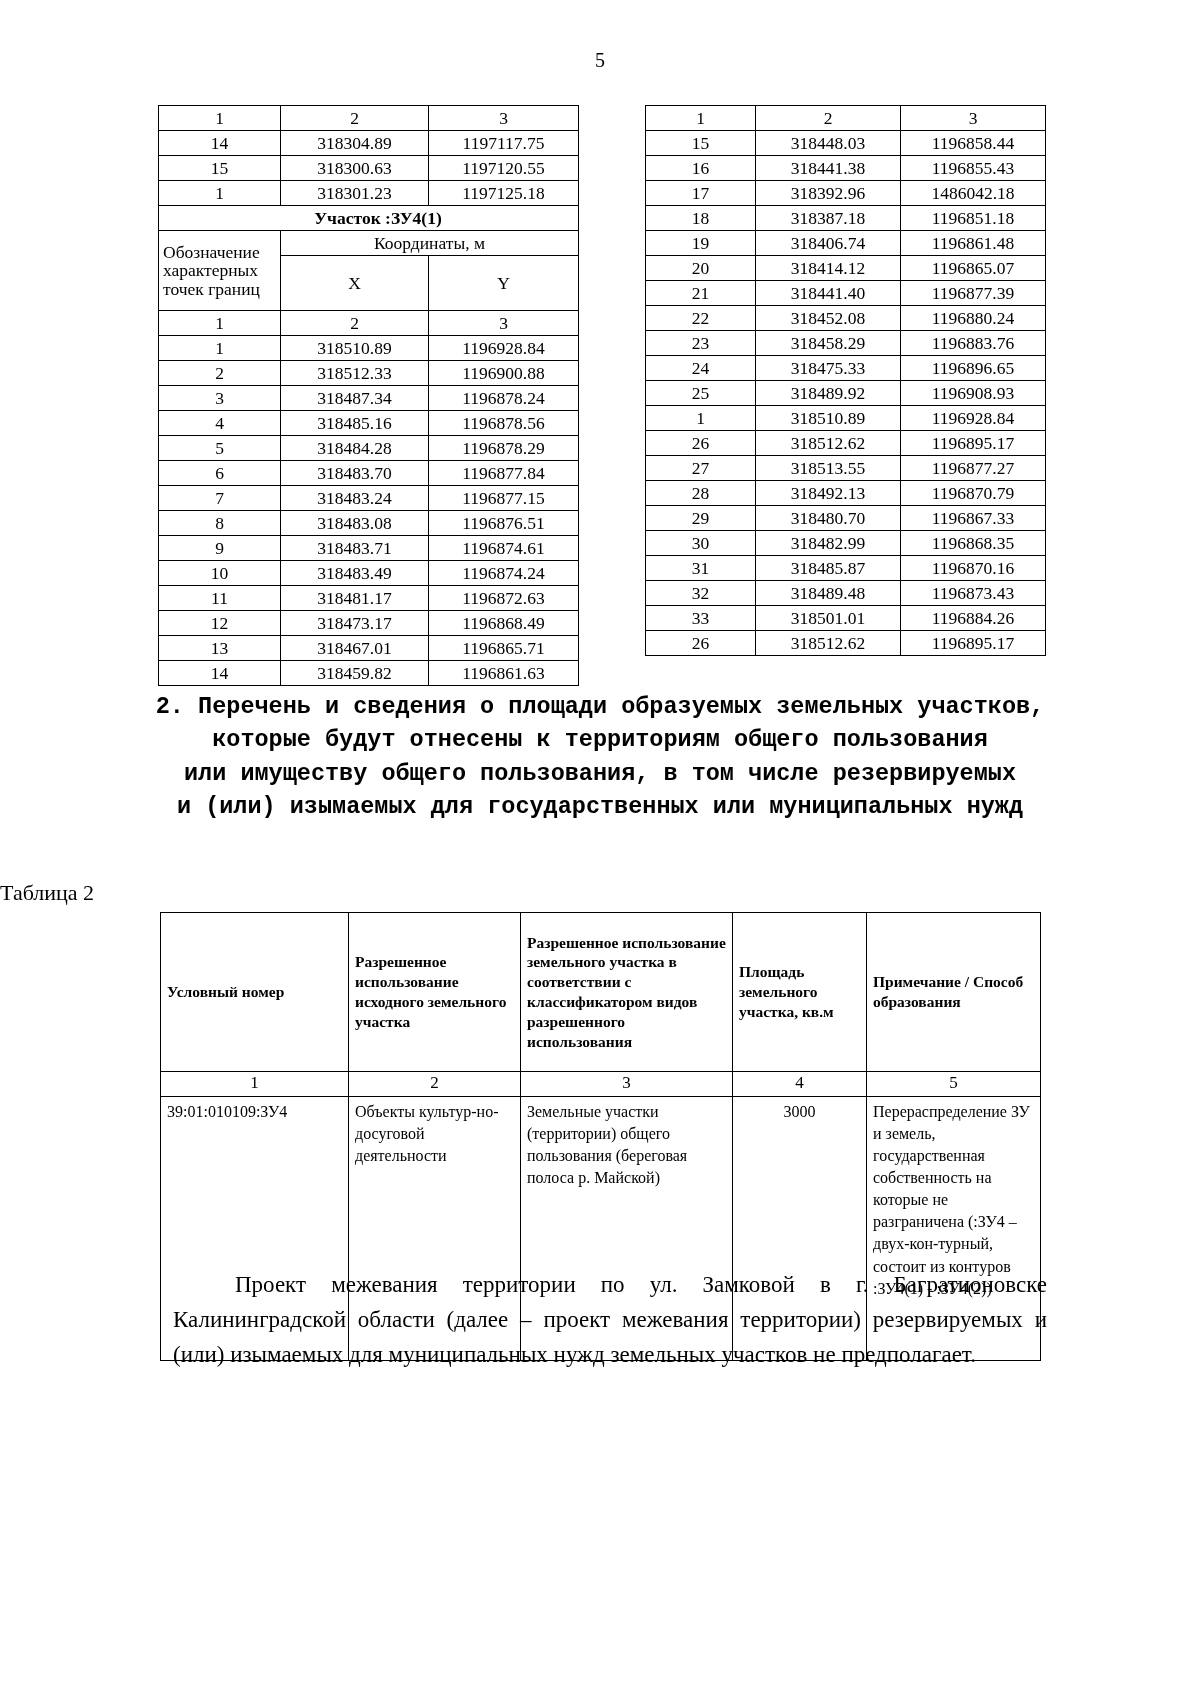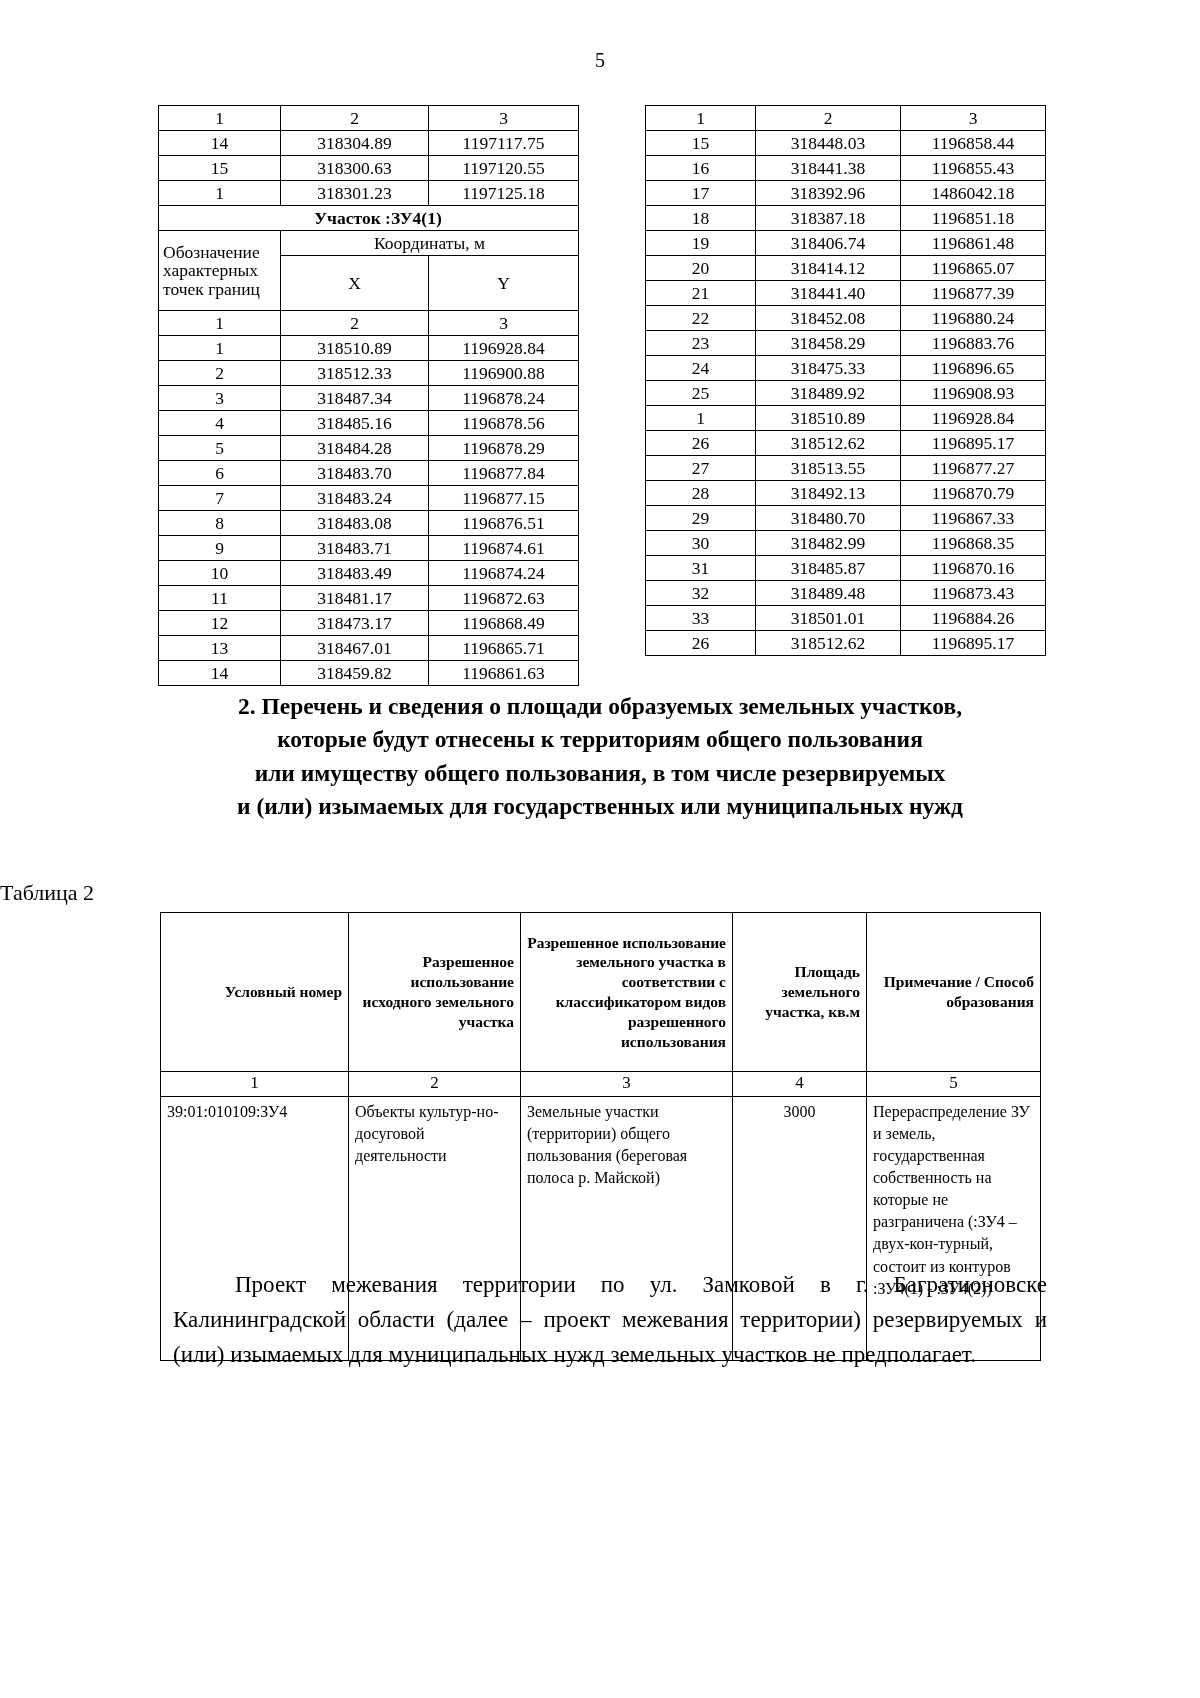--- a/index.html
+++ b/index.html
@@ -86,20 +86,21 @@
   
   .section-heading {
     position: absolute;
     top: 690px;
     left: 130px;
     width: 940px;
     text-align: center;
     font-weight: bold;
     font-size: 23.5px;
     line-height: 1.42;
+    font-family: Liberation Mono, monospace;
   }
 
   
   .table-caption {
     position: absolute;
     top: 880px;
     left: 0;
     width: 1050px;
     text-align: left;
     font-size: 22px;
@@ -115,21 +116,21 @@
     border-collapse: collapse;
     table-layout: fixed;
     font-size: 16px;
   }
   table.t2 td, table.t2 th {
     border: 1px solid #000;
     vertical-align: top;
     padding: 4px 6px;
   }
   table.t2 thead th {
-    text-align: right;
+    text-align: left;
     vertical-align: middle;
     font-weight: bold;
     line-height: 1.28;
     height: 150px;
     font-size: 15.5px;
   }
   table.t2 tr.numrow td {
     text-align: center;
     font-weight: normal;
     height: 22px;

